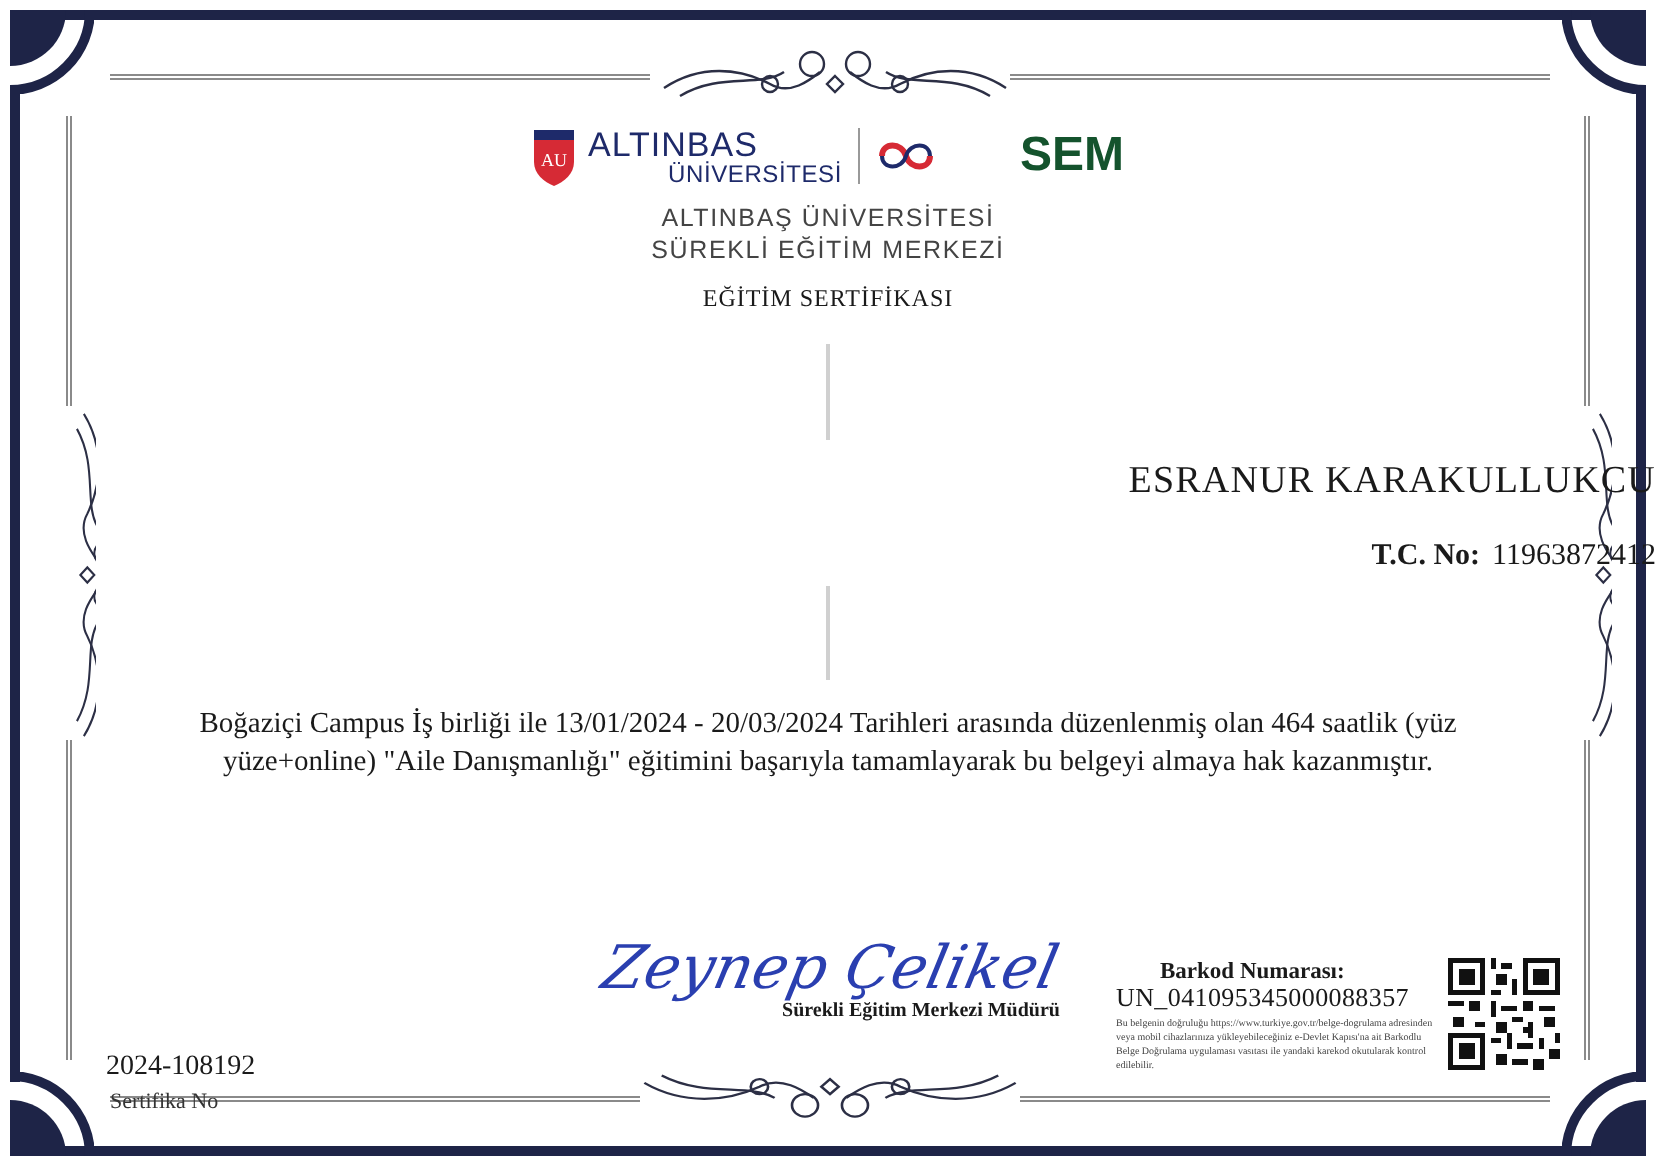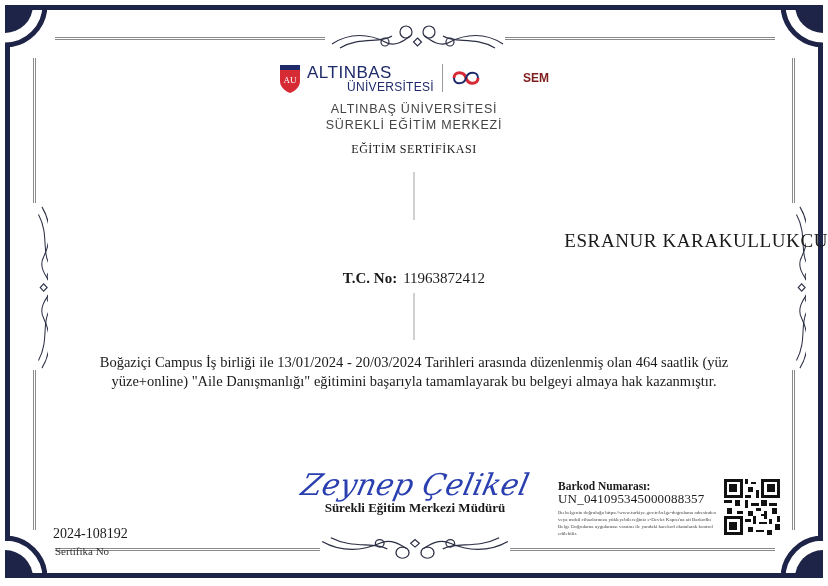--- a/index.html
+++ b/index.html
@@ -14,35 +14,35 @@
   
   .dbl-h{height:3px;border-top:1px solid #8a8a8a;border-bottom:1px solid #8a8a8a;box-sizing:border-box;}
   .dbl-v{width:3px;border-left:1px solid #8a8a8a;border-right:1px solid #8a8a8a;box-sizing:border-box;}
   .center-line{left:413px;width:2px;background:#d0d0d0;}
 
   .logo-row{left:0;right:0;top:63px;display:flex;justify-content:center;align-items:center;gap:6px;}
   .alt-brand{display:flex;flex-direction:column;line-height:1;font-family:"Liberation Sans",sans-serif;}
   .alt-name{font-weight:normal;color:#1e2a6a;font-size:17px;letter-spacing:0.5px;}
   .alt-sub{color:#1e2a6a;font-size:12px;letter-spacing:0.3px;padding-left:40px;}
   .logo-sep{width:1px;height:28px;background:#999;margin:0 2px;}
-  .sem-text{font-family:"Liberation Sans",sans-serif;font-weight:bold;font-size:12px;color:#7f1d1d;margin-left:36px;}
+  .sem-text{font-family:"Liberation Sans",sans-serif;font-weight:bold;font-size:24px;color:#14532d;margin-left:36px;}
   .institution{left:0;right:0;text-align:center;font-family:"Liberation Sans",sans-serif;font-size:12.5px;color:#444;letter-spacing:0.8px;line-height:16px;}
   .cert-title{left:0;right:0;top:142px;text-align:center;font-size:12px;letter-spacing:0.5px;}
   .name{left:0;right:0;top:230px;text-align:right;font-size:19px;letter-spacing:0.6px;}
-  .tc{left:0;right:0;top:270px;text-align:center;font-size:15px;}
+  .tc{left:0;right:0;top:270px;text-align:right;font-size:15px;}
   .tc b{font-weight:bold;margin-right:6px;}
   .body-text{left:60px;right:60px;top:353px;text-align:center;font-size:14.5px;line-height:19px;}
   .cert-no-label{left:55px;top:510px;font-size:11px;color:#333;margin-top:35px;}
   .cert-no{left:53px;top:526px;font-size:14px;}
   .sig-block{left:300px;width:230px;top:470px;text-align:center;}
   .signature{font-family:"DejaVu Serif",serif;font-style:italic;color:#2a3fb0;font-size:30px;line-height:30px;transform:skewX(-12deg);}
   .sig-name{font-weight:bold;font-size:11.5px;margin-top:-6px;position:relative;}
-  .sig-title{font-weight:bold;font-size:13px;}
+  .sig-title{font-weight:bold;font-size:10px;text-align:right;}
   .barcode{left:558px;top:480px;width:165px;}
-  .barcode-label{font-weight:bold;font-size:11.5px;line-height:12px;}
+  .barcode-label{font-weight:bold;font-size:11.5px;line-height:12px;margin-left:22px;}
   .barcode-val{font-size:13px;line-height:13px;letter-spacing:0.2px;}
   .barcode-note{font-size:5px;line-height:7px;color:#444;margin-top:4px;}
   .qr{left:724px;top:479px;width:56px;height:56px;}
 </style>
 </head>
 <body>
 
 <div class="abs frame-top"></div>
 <div class="abs frame-bottom"></div>
 <div class="abs frame-left"></div>

